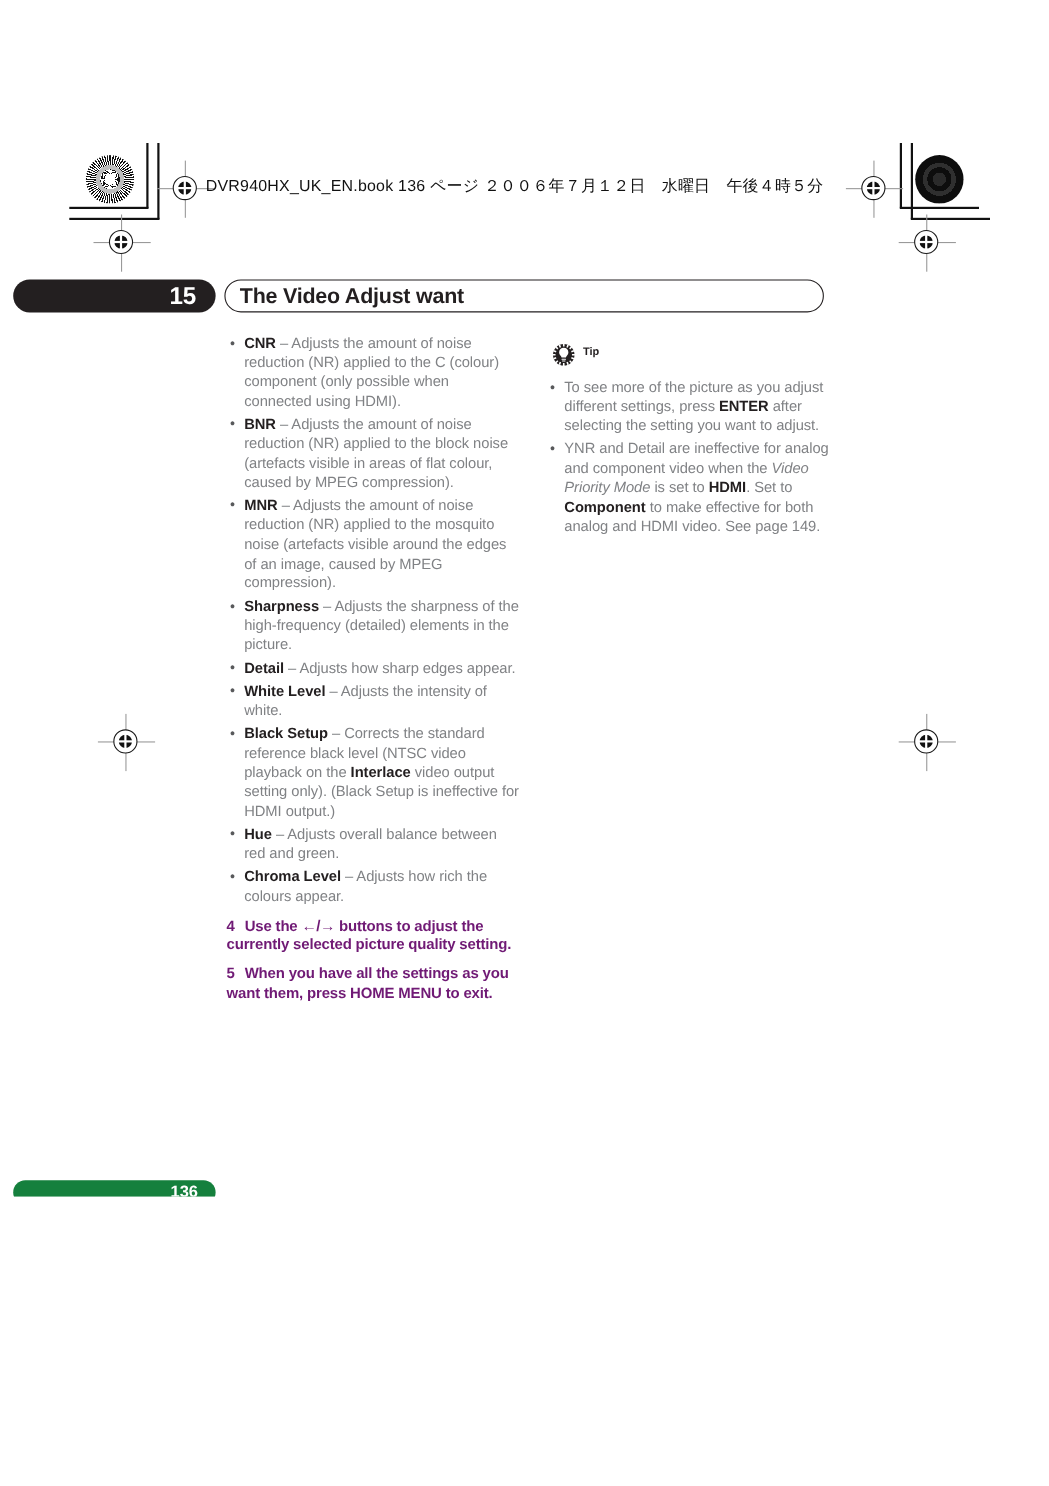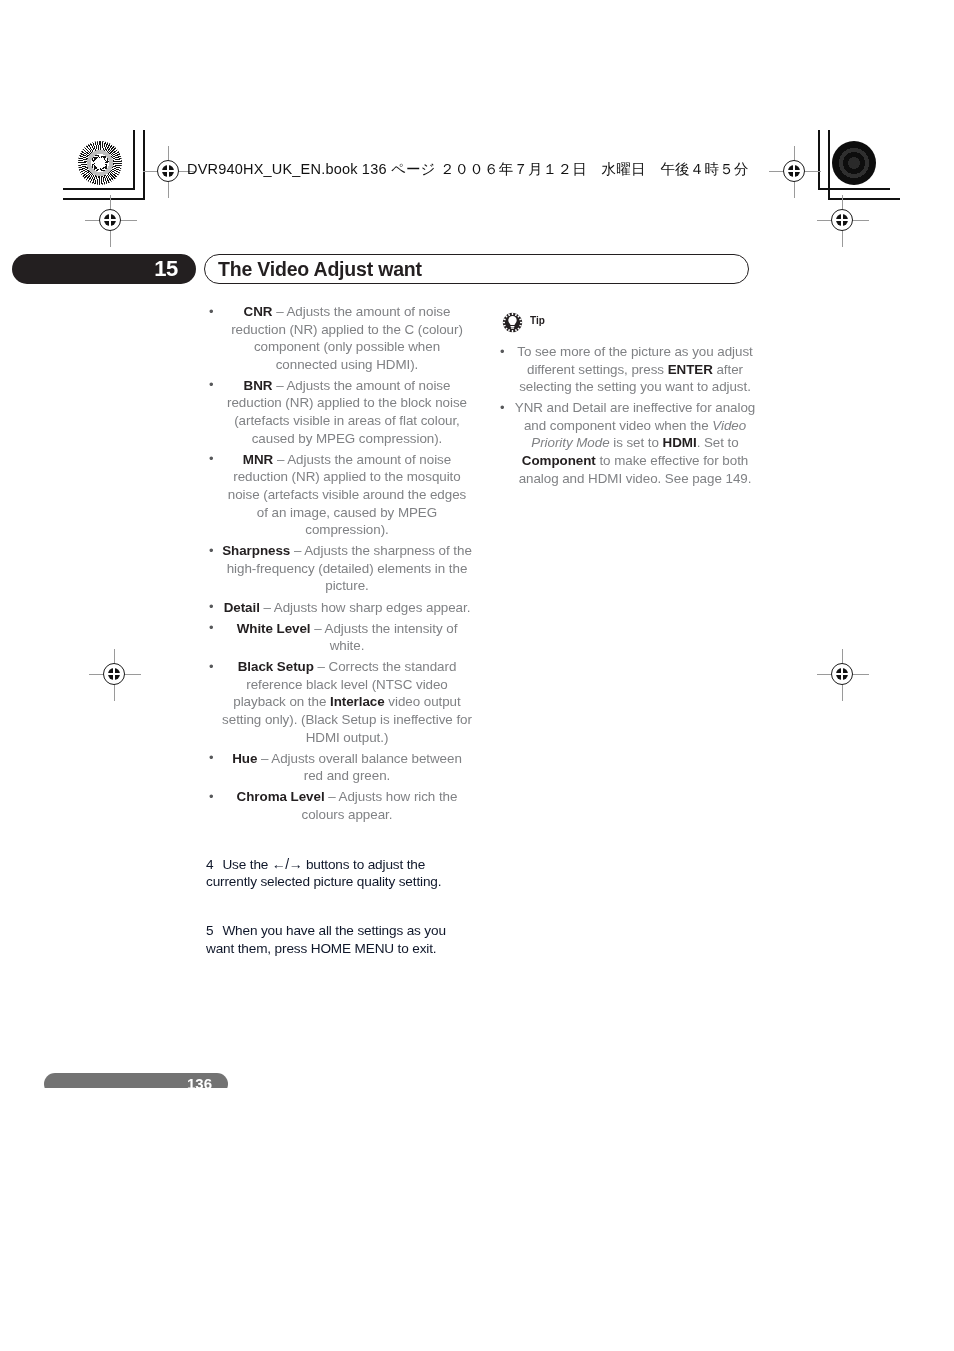--- a/index.html
+++ b/index.html
@@ -165,21 +165,20 @@
     position: absolute;
     left: 497px;
     top: 312px;
     width: 260px;
   }
 
   ul.bullets {
     list-style: none;
     margin: 0;
     padding: 0;
-    text-align: center;
   }
   ul.bullets > li {
     position: relative;
     padding-left: 16px;
     margin-bottom: 3.5px;
     font-size: 13.4px;
     line-height: 17.6px;
     color: #808285;
     letter-spacing: -0.05px;
   }
@@ -196,23 +195,23 @@
     font-weight: bold;
   }
   i, .i {
     font-style: italic;
   }
 
   
   .step {
     font-size: 13.6px;
     line-height: 17.4px;
-    font-weight: normal;
-    color: #0f172a;
-    margin-top: 32px;
+    font-weight: bold;
+    color: #701a75;
+    margin-top: 9px;
     letter-spacing: -0.15px;
   }
   .step .num {
     margin-right: 9px;
   }
   .arrow-glyph {
     font-size: 14px;
     letter-spacing: -0.5px;
   }
 
@@ -238,23 +237,22 @@
     color: #231f20;
   }
 
   
   .footer-bar {
     position: absolute;
     left: 12px;
     top: 1073px;
     width: 184px;
     height: 22px;
-    background: #737373;
+    background: #15803d;
     border-radius: 11px;
-    margin-left: 32px;
   }
   .footer-page {
     position: absolute;
     right: 16px;
     top: 0;
     height: 22px;
     line-height: 22px;
     font-size: 15px;
     font-weight: bold;
     color: #ffffff;

